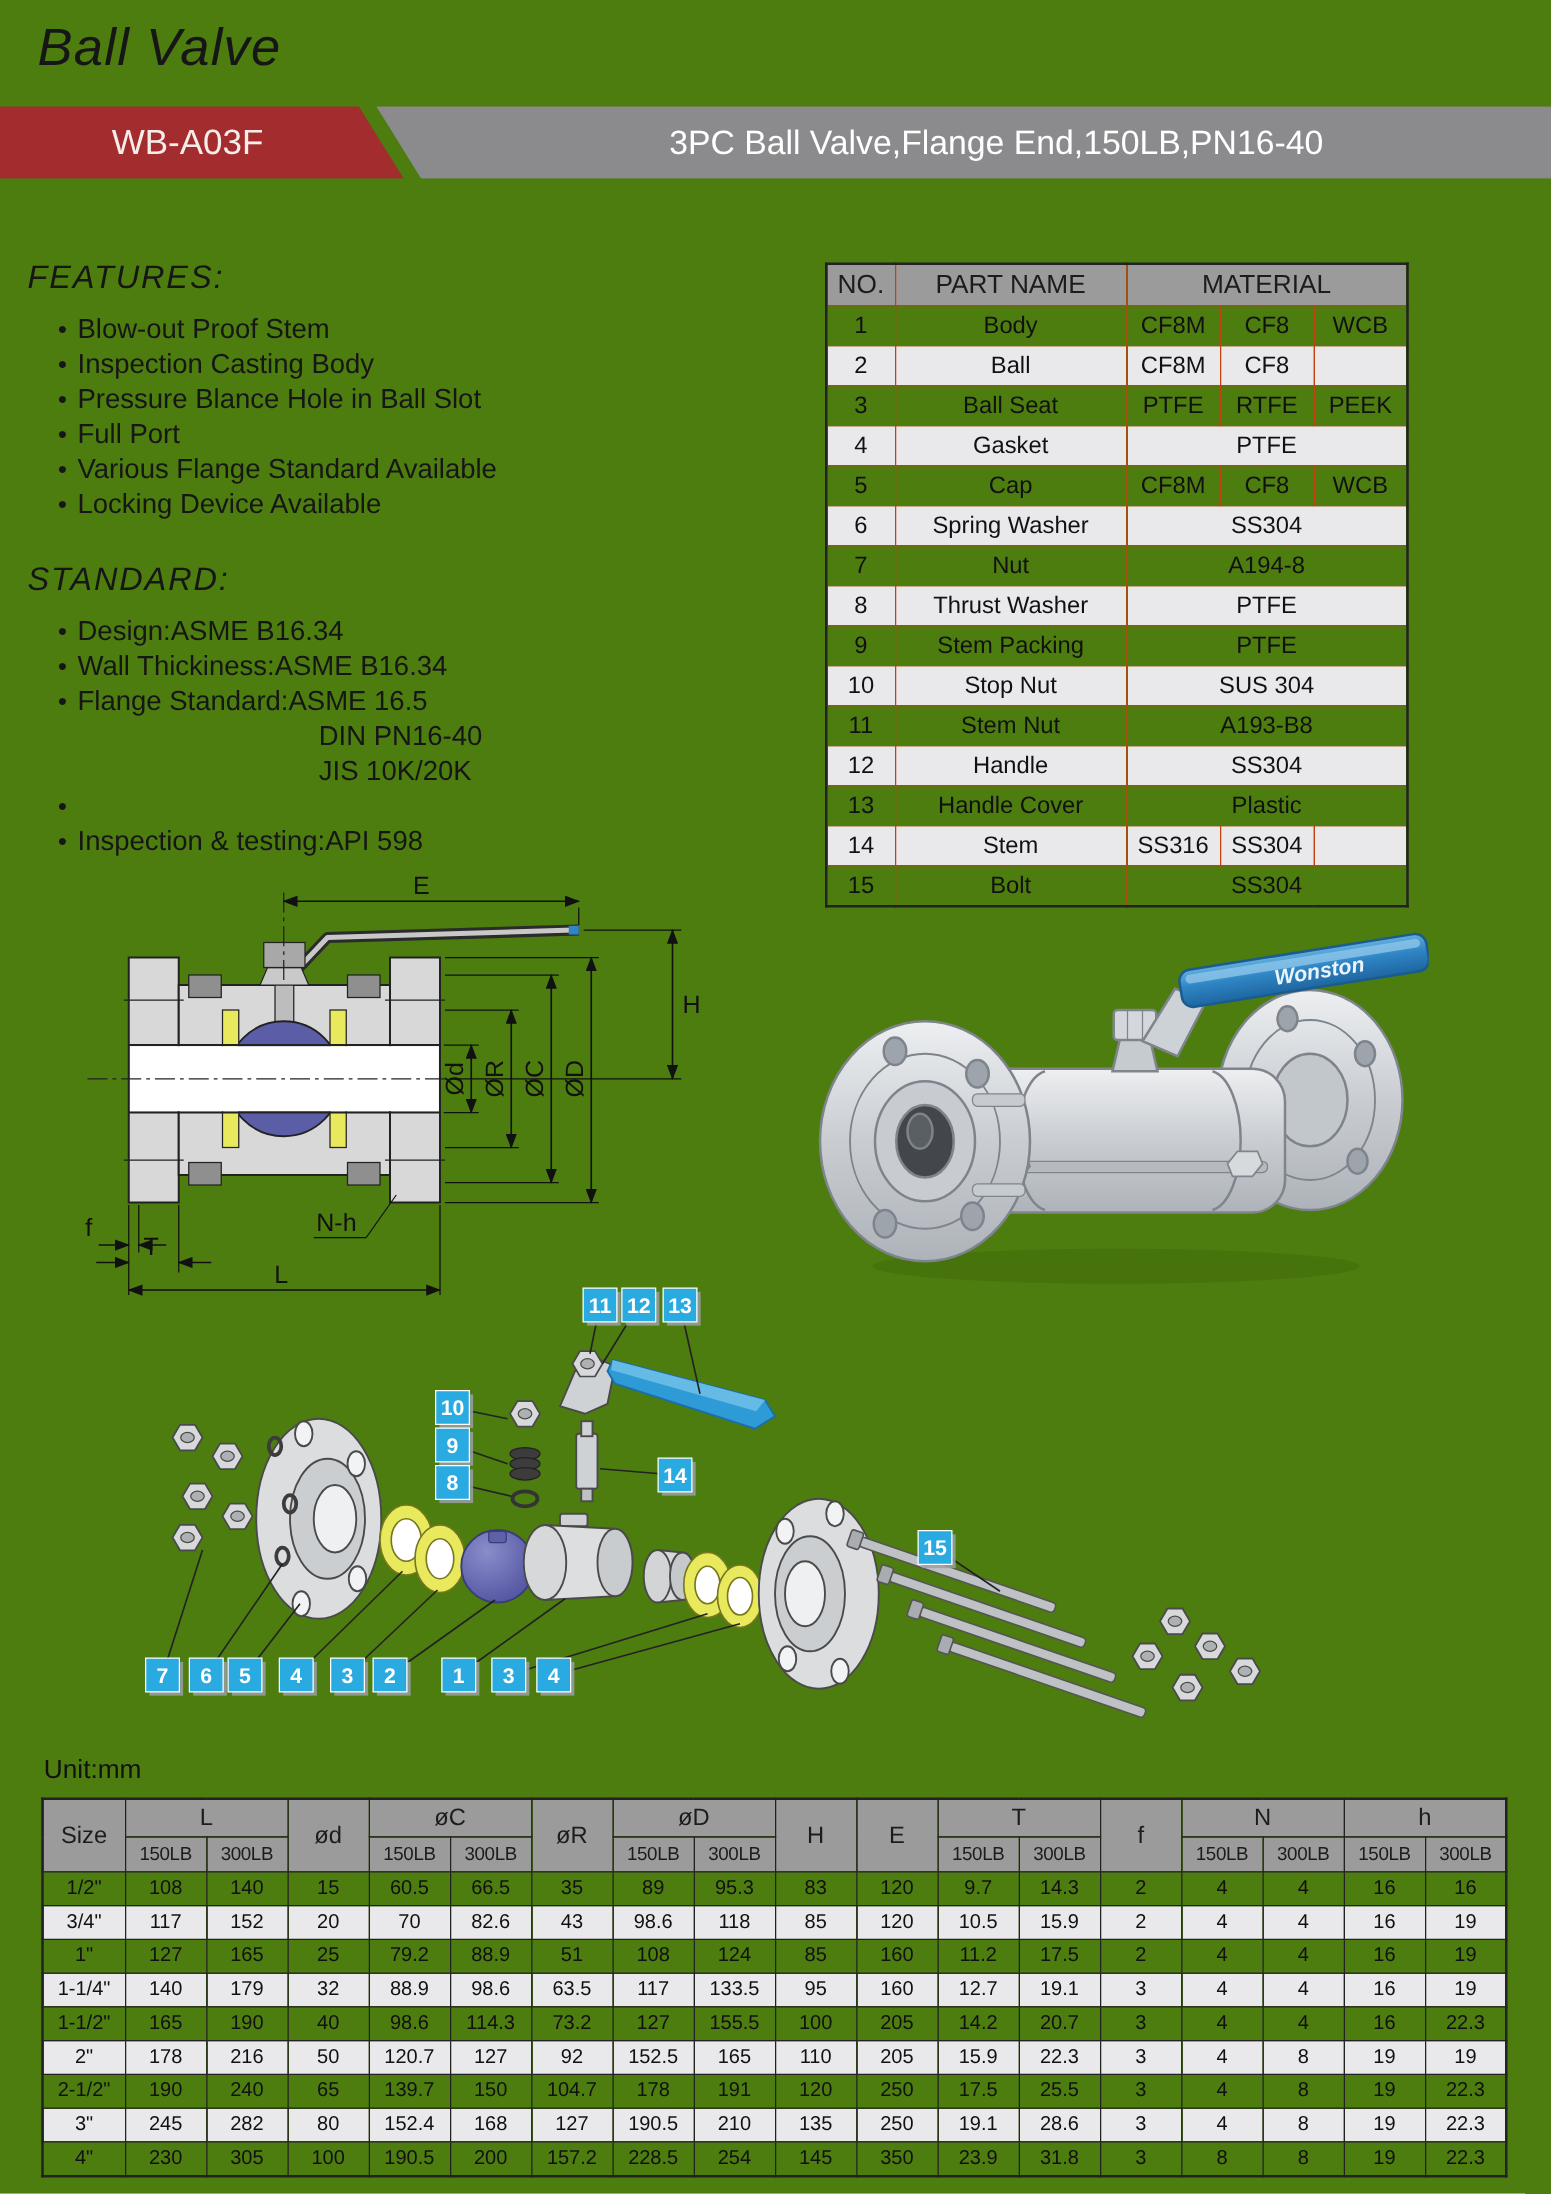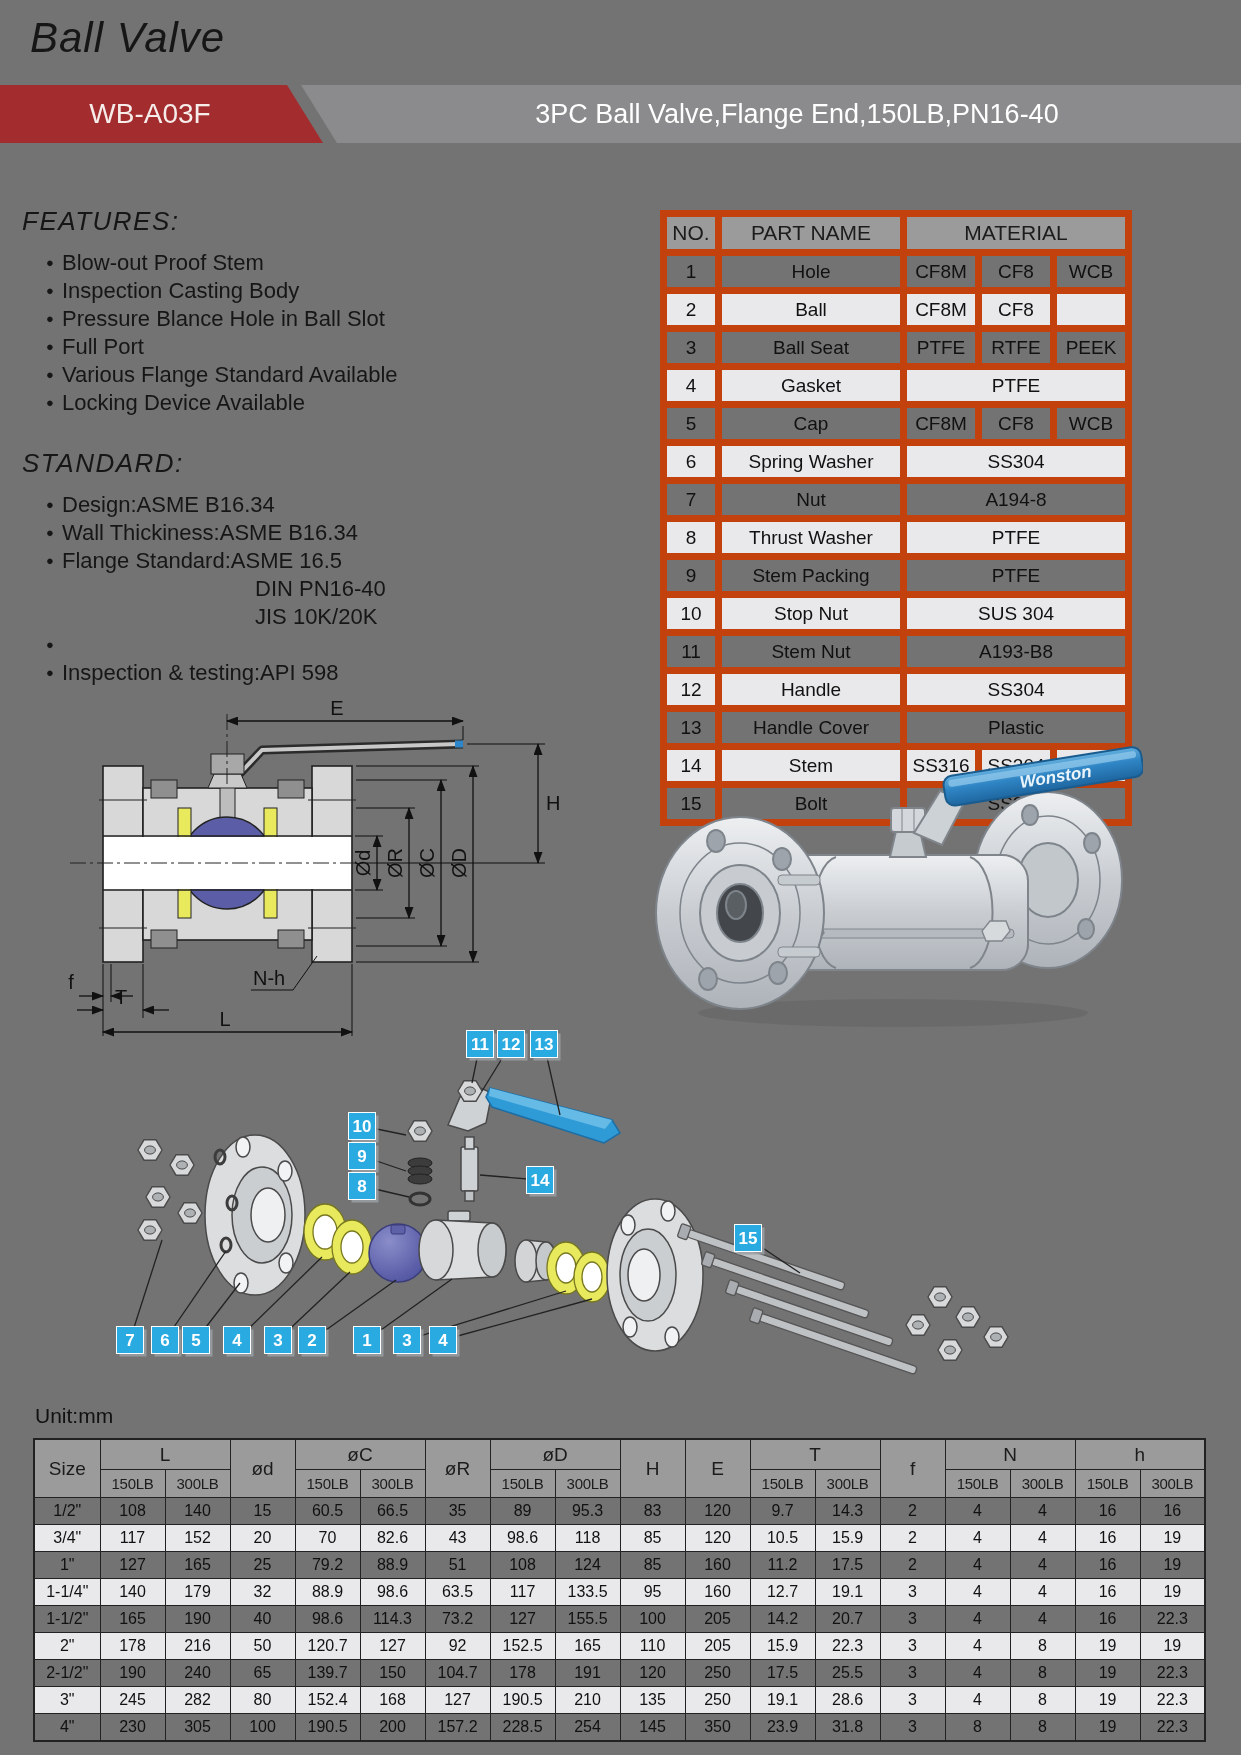--- a/index.html
+++ b/index.html
@@ -1,17 +1,17 @@
 <!DOCTYPE html>
 <html style="--banner-red: #A32C2E; --banner-gray: #8B8B8D; --table-header-gray: #9B9B9B; --row-alt-gray: #E9E9EB; --label-blue: #29ABE2; --ball-purple: #5B5EA6; --seat-yellow: #E9E95E; --handle-blue: #2F85C4;"><head>
 <meta charset="utf-8">
 <style>
   html,body{margin:0;padding:0;background:#ffffff;}
   body{font-family:"Liberation Sans", sans-serif;color:#111;}
-  .page{position:relative;width:1241px;height:1755px;background:#737373;overflow:hidden;}
+  .page{position:relative;width:1241px;height:1755px;background:#4d7c0f;overflow:hidden;}
 
   .doc-title{position:absolute;left:30px;top:14px;font-size:42px;font-style:italic;letter-spacing:1px;color:#161616;}
 
   .banner{position:absolute;left:0;top:85px;width:1241px;height:58px;}
   .banner-red{position:absolute;left:0;top:0;width:340px;height:100%;background:var(--banner-red,#A32C2E);
     clip-path:polygon(0 0,287px 0,323px 100%,0 100%);}
   .banner-gray{position:absolute;left:0;top:0;width:100%;height:100%;background:var(--banner-gray,#8B8B8D);
     clip-path:polygon(301px 0,100% 0,100% 100%,337px 100%);}
   .banner-model{position:absolute;left:0;top:0;width:300px;height:100%;display:flex;align-items:center;justify-content:center;
     color:#F6EDEA;font-size:28px;}
@@ -21,21 +21,21 @@
   .features{position:absolute;left:22px;top:206px;width:600px;}
   .standard{position:absolute;left:22px;top:448px;width:620px;}
   .section-heading{font-style:italic;font-size:26px;letter-spacing:1.5px;color:#161616;}
   .bullet-list{margin-top:12px;}
   .bullet-line{display:flex;align-items:center;font-size:22px;line-height:28px;padding-left:24px;color:#161616;}
   .bullet-line .bullet{font-size:13px;width:16px;flex:0 0 16px;}
   .bullet-line.cont{padding-left:233px;}
 
   table{border-collapse:collapse;table-layout:fixed;}
   .parts-table{position:absolute;left:660px;top:210px;width:465px;border:2px solid #222;}
-  .parts-table th,.parts-table td{border:7px solid #c2410c;text-align:center;padding:0;overflow:hidden;white-space:nowrap;}
+  .parts-table th,.parts-table td{border:1px solid #c2410c;text-align:center;padding:0;overflow:hidden;white-space:nowrap;}
   .parts-table th{height:32px;background:var(--table-header-gray,#9B9B9B);font-weight:normal;font-size:21px;color:#1c1c1c;}
   .parts-table td{height:31px;font-size:19px;}
   .parts-table tr.alt{background:var(--row-alt-gray,#E9E9EB);}
 
   .unit-label{position:absolute;left:35px;top:1404px;font-size:21px;}
 
   .dims-table{position:absolute;left:33px;top:1438px;width:1172px;border:2px solid #222;}
   .dims-table th,.dims-table td{border:1px solid #222;text-align:center;padding:0;overflow:hidden;white-space:nowrap;}
   .dims-table thead th{background:var(--table-header-gray,#9B9B9B);font-weight:normal;color:#1c1c1c;}
   .dims-table th.grp{height:29px;font-size:19px;}
@@ -134,21 +134,21 @@
     <thead>
       <tr>
         <th>NO.</th>
         <th>PART NAME</th>
         <th colspan="3">MATERIAL</th>
       </tr>
     </thead>
     <tbody>
         <tr>
           <td>1</td>
-          <td>Hole</td>
+          <td>Body</td>
           <td>CF8M</td>
           <td>CF8</td>
           <td>WCB</td>
         </tr>
         <tr class="alt">
           <td>2</td>
           <td>Ball</td>
           <td>CF8M</td>
           <td>CF8</td>
           <td></td>

